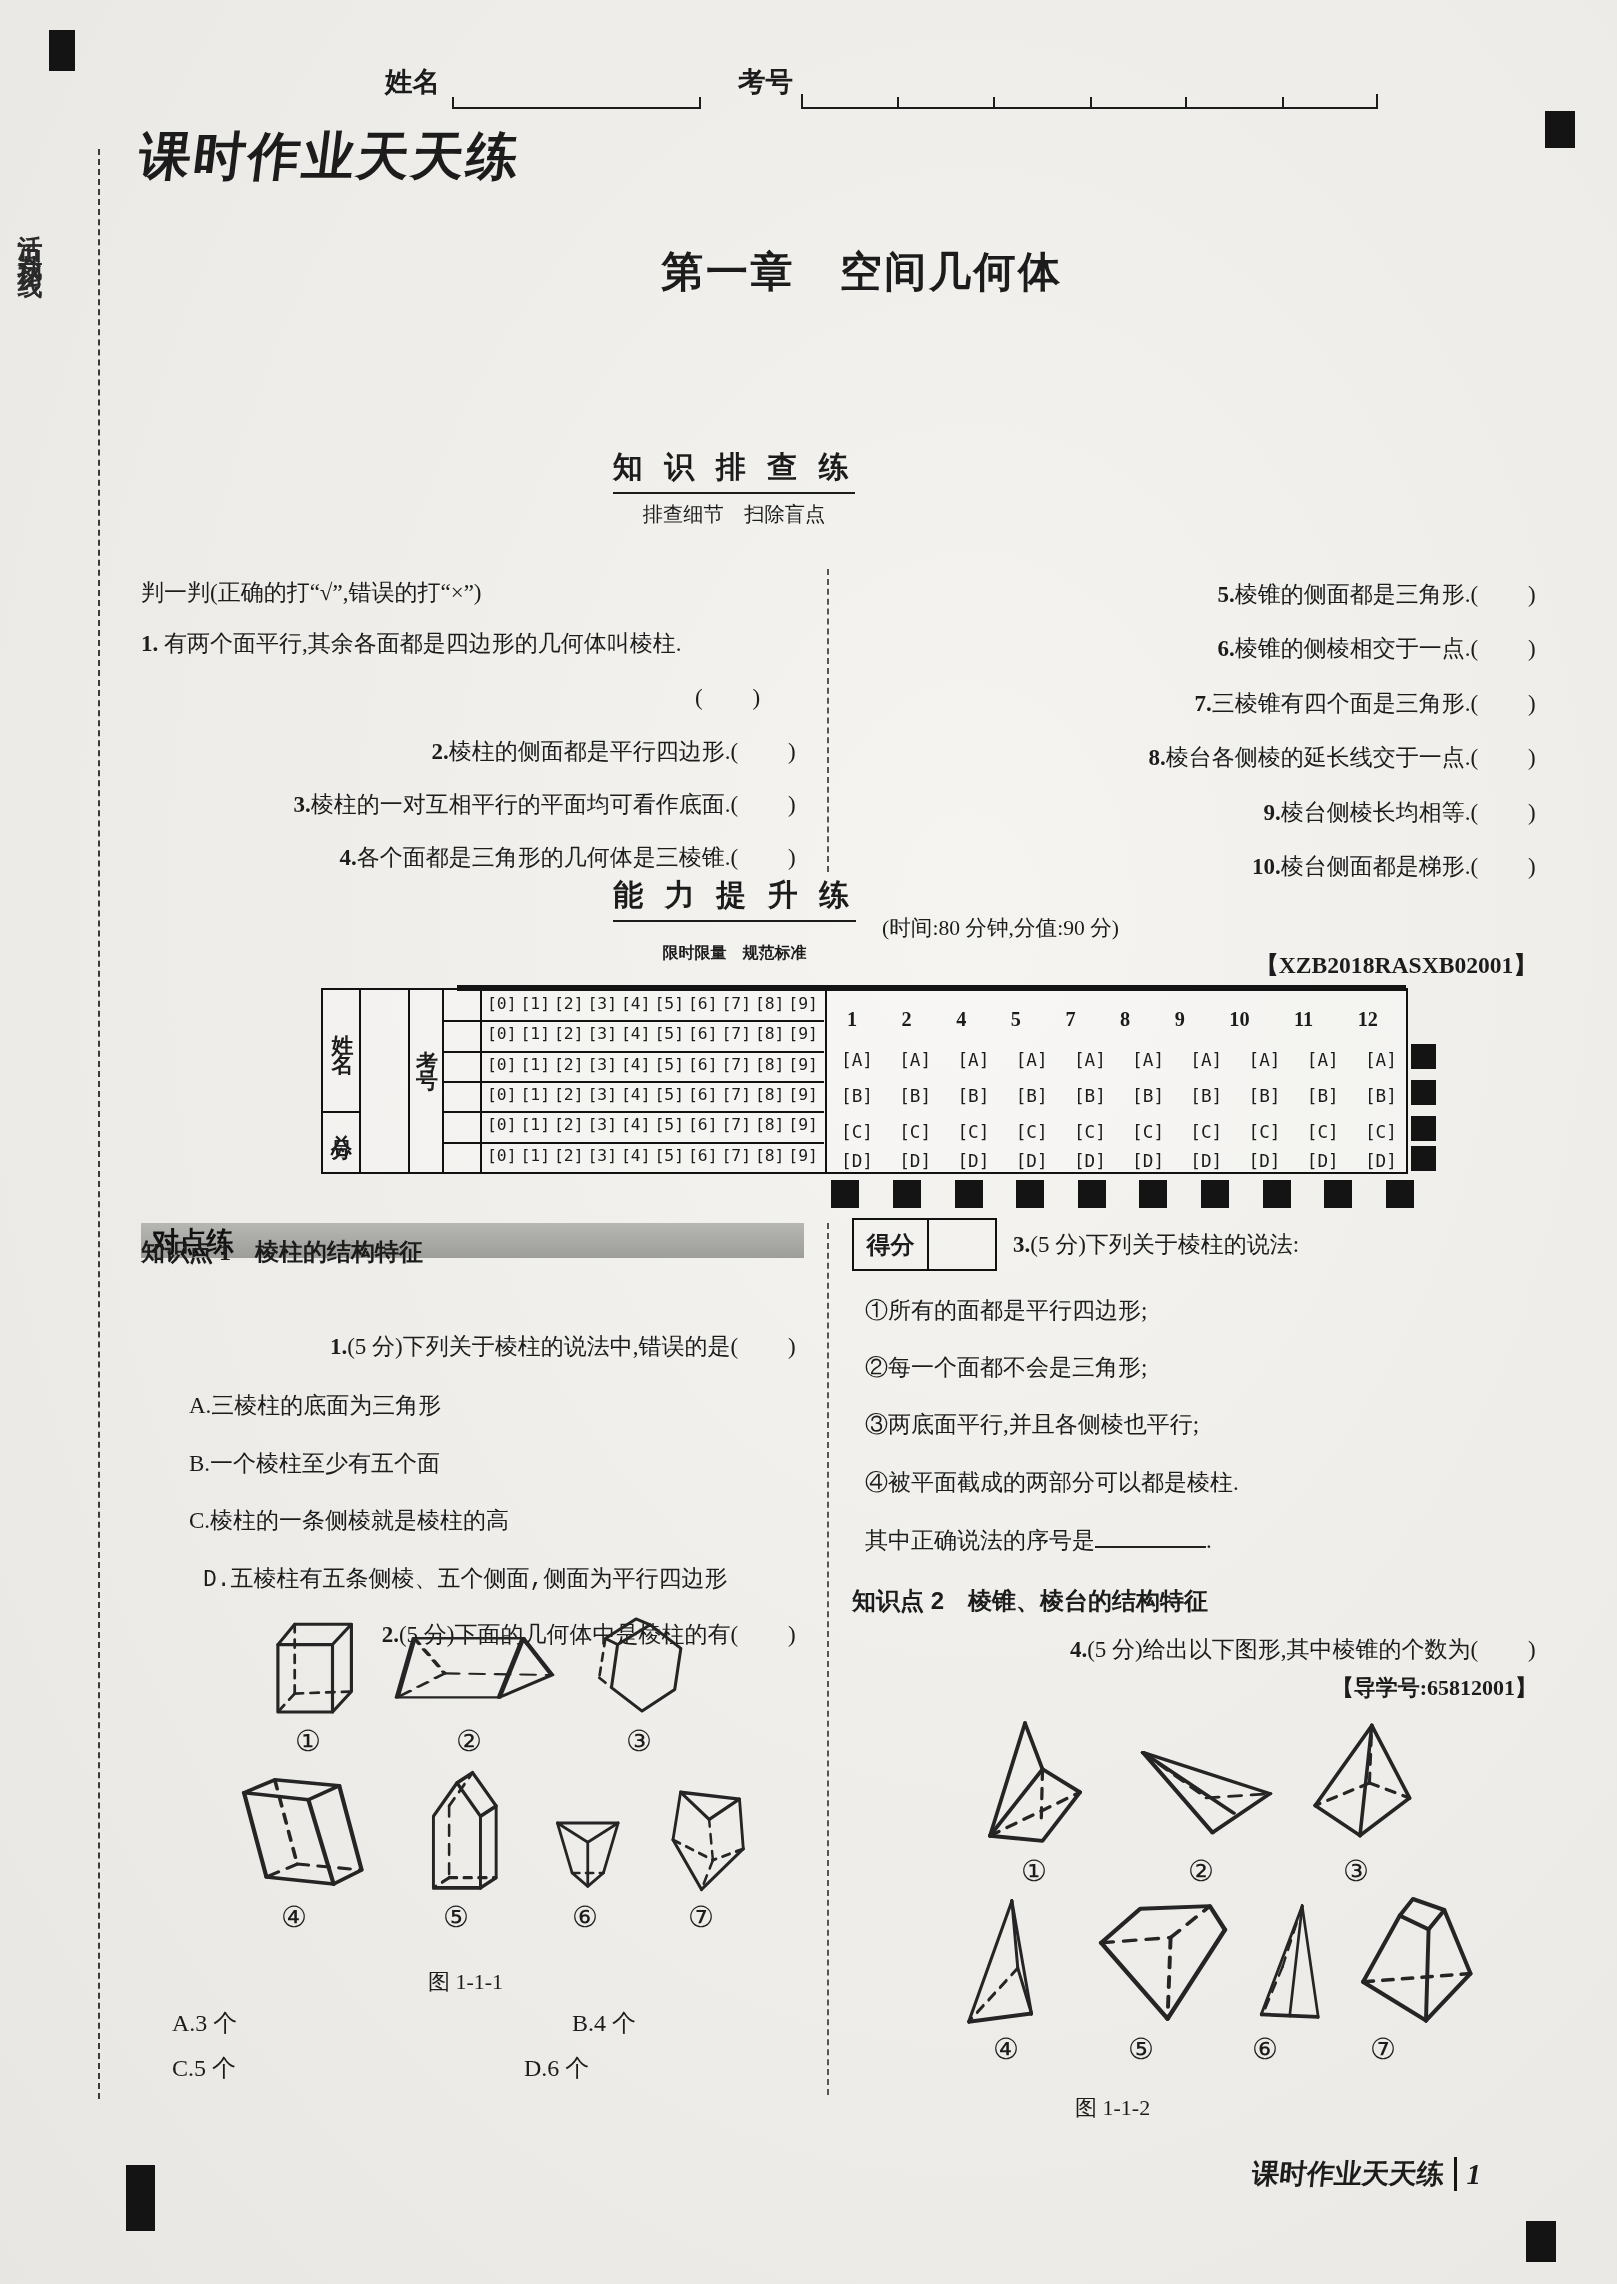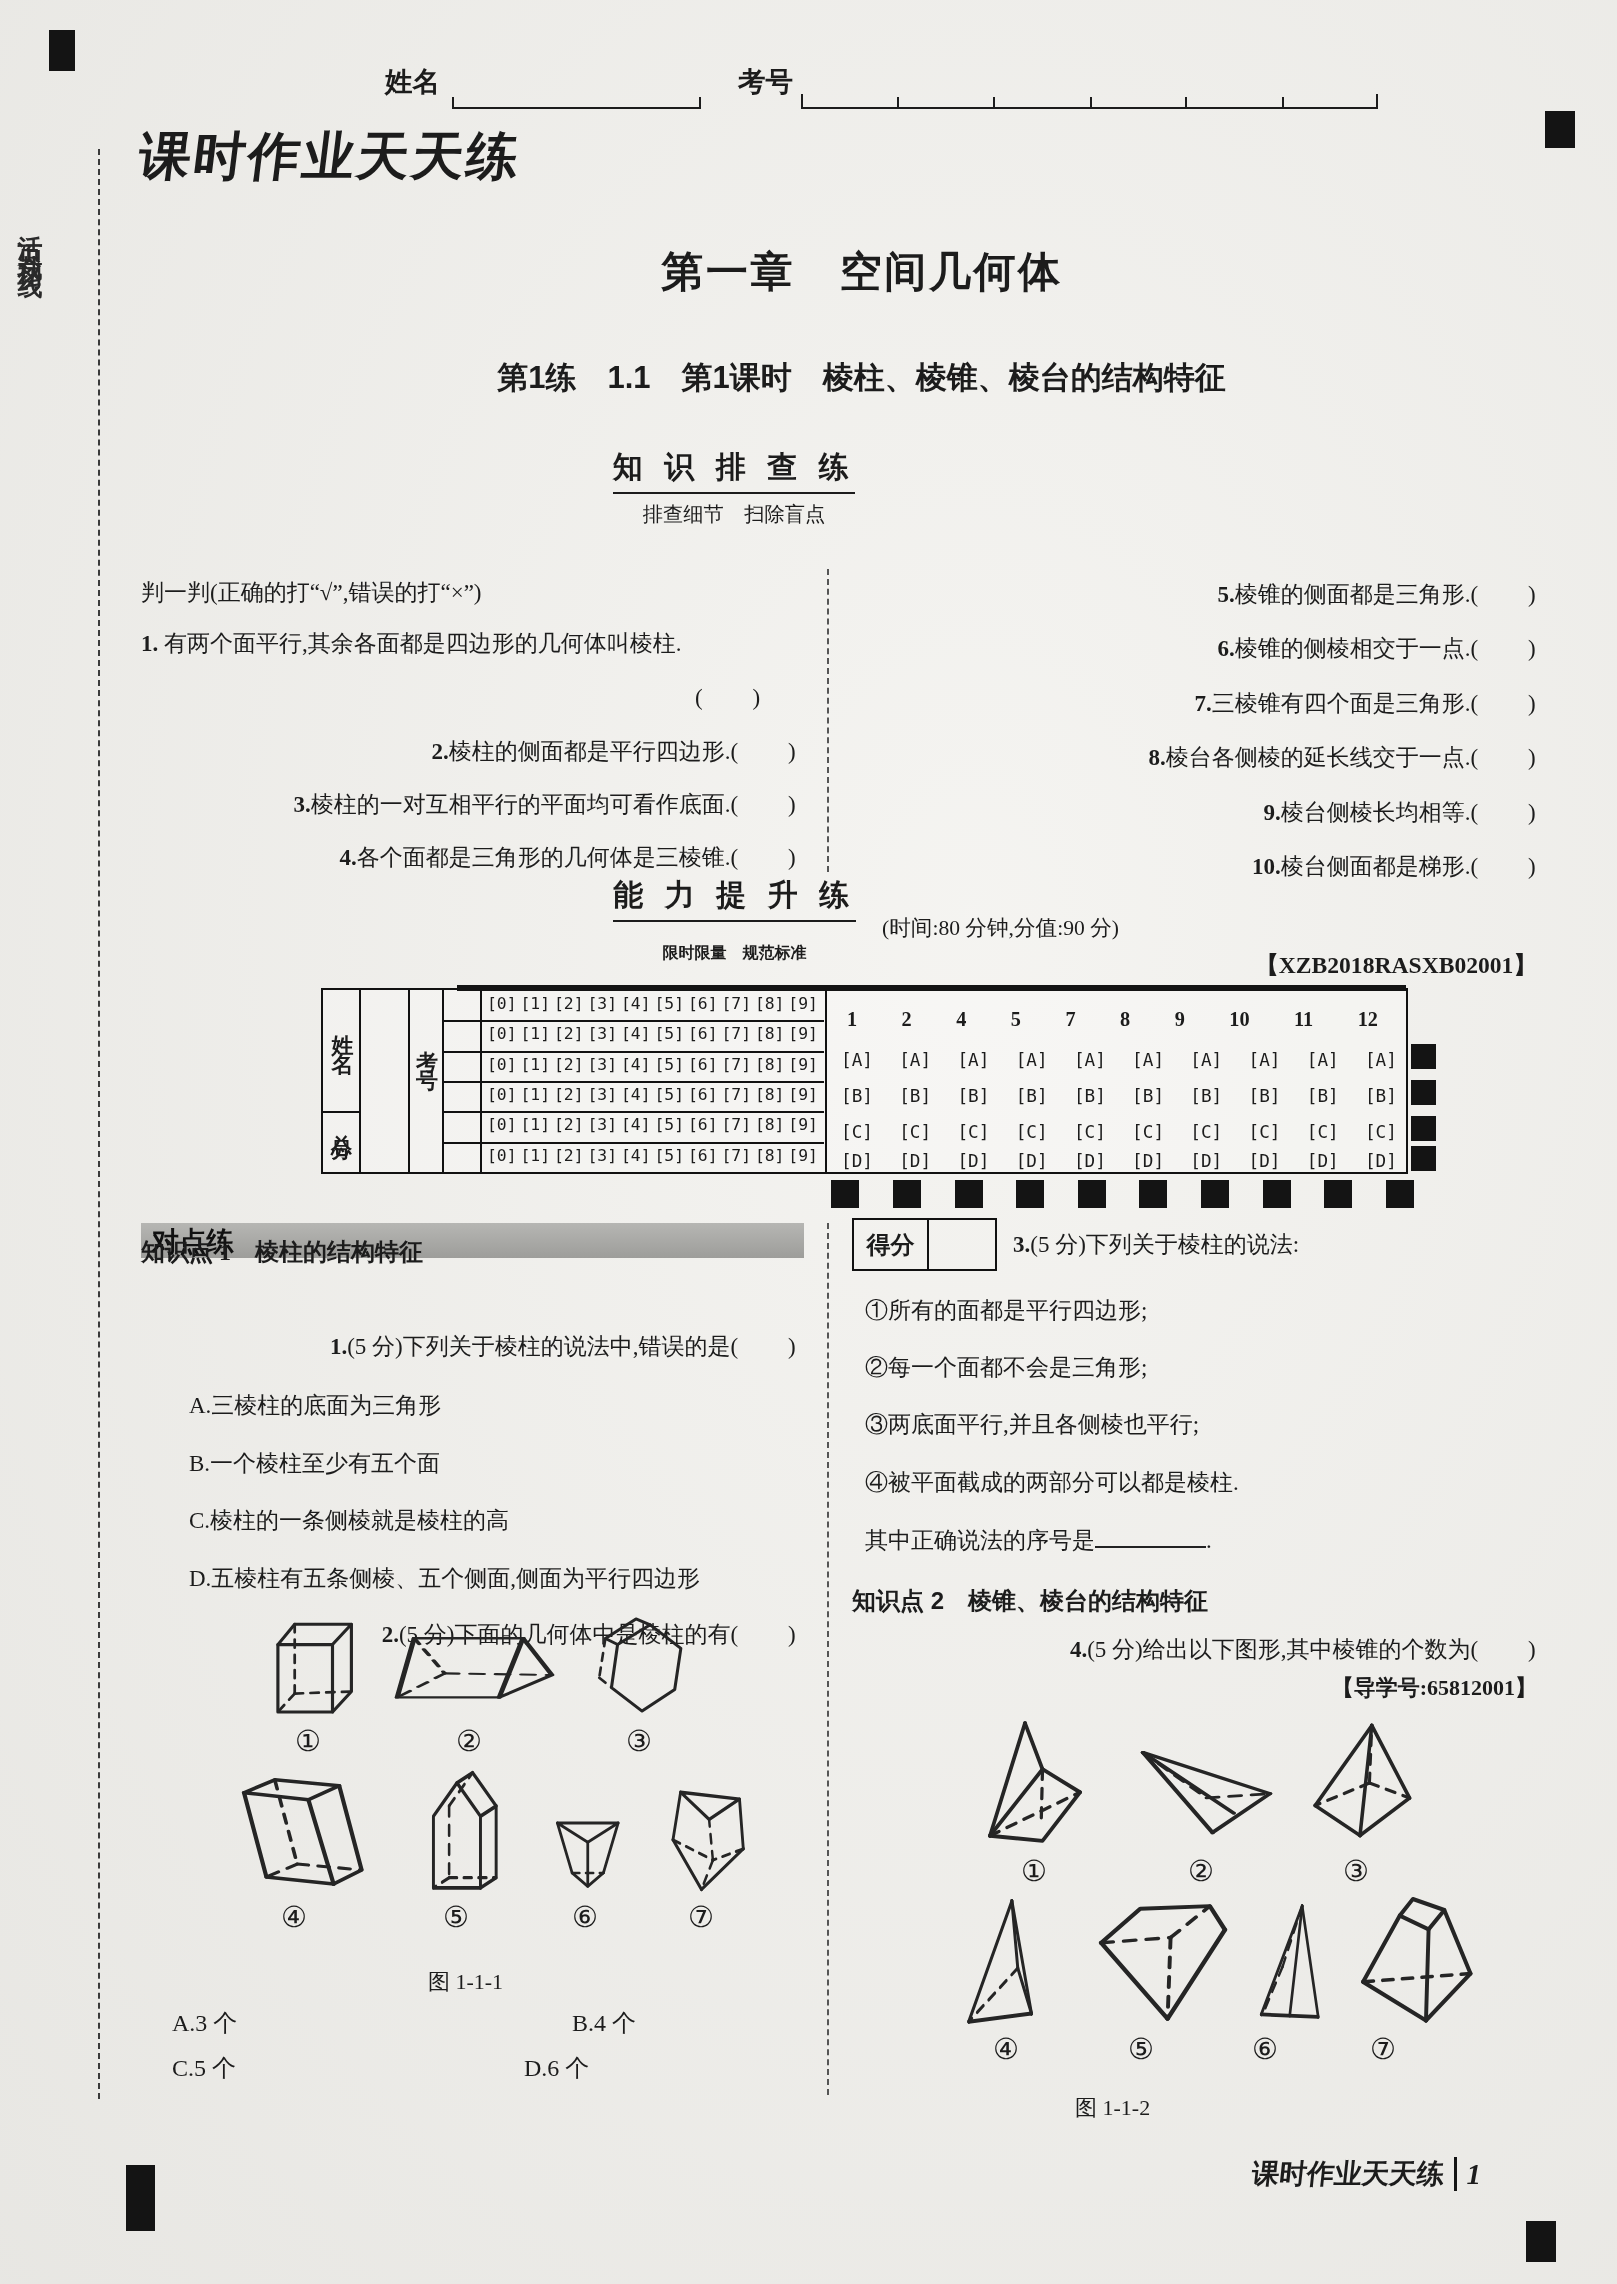--- a/index.html
+++ b/index.html
@@ -68,21 +68,20 @@
     <span class="tick" style="left:33.3%;"></span>
     <span class="tick" style="left:50%;"></span>
     <span class="tick" style="left:66.6%;"></span>
     <span class="tick" style="left:83.3%;"></span>
     <span class="tick" style="right:0;height:13px;"></span>
   </div>
 
   <div class="t hd" style="left:139px;top:122px;font-size:52px;font-weight:900;letter-spacing:2.6px;transform:skewX(-7deg);">课时作业天天练</div>
 
   <div class="t hd" style="left:190px;top:244px;width:1344px;text-align:center;font-size:42px;letter-spacing:2.6px;white-space:normal;">第一章　空间几何体</div>
-  <div class="t hd" style="left:157px;top:357px;width:1409px;text-align:center;font-size:31px;white-space:normal;">第1练　1.1　第1课时　棱柱、棱锥、棱台的结构特征</div>
 
   <div class="abs" style="left:524px;top:447px;width:420px;text-align:center;">
     <span class="hd underlined" style="display:inline-block;font-size:30px;letter-spacing:6.6px;">知 识 排 查 练</span>
     <div style="font-size:20.3px;margin-top:6.6px;font-family:'Liberation Serif',serif;">排查细节　扫除盲点</div>
   </div>
 
   <div class="dashline" style="left:827px;top:569px;height:303px;border-left-color:#555;"></div>
 
   <div class="t" style="left:141px;top:577px;font-size:23px;">判一判(正确的打“√”,错误的打“×”)</div>
 
@@ -314,21 +313,21 @@
 
   <div class="t hd" style="left:141px;top:1236px;font-size:24px;font-family:Liberation Serif, serif;">知识点 1　棱柱的结构特征</div>
 
   <div class="qrow" style="left:141px;top:1331px;width:656px;">
     <span><span class="qno">1.</span><span>(5 分)下列关于棱柱的说法中,错误的是</span></span>
     <span class="paren">(　　)</span>
   </div>
   <div class="opt" style="left:189px;top:1390px;">A.三棱柱的底面为三角形</div>
   <div class="opt" style="left:189px;top:1448px;">B.一个棱柱至少有五个面</div>
   <div class="opt" style="left:189px;top:1505px;">C.棱柱的一条侧棱就是棱柱的高</div>
-  <div class="opt" style="left:189px;top:1563px;">D.五棱柱有五条侧棱、五个侧面,侧面为平行四边形</div>
+  <div class="opt" style="left:203px;top:1563px;font-family:Liberation Mono, monospace;">D.五棱柱有五条侧棱、五个侧面,侧面为平行四边形</div>
 
   <div class="qrow" style="left:141px;top:1619px;width:656px;">
     <span><span class="qno">2.</span><span>(5 分)下面的几何体中是棱柱的有</span></span>
     <span class="paren">(　　)</span>
   </div>
 
   <div class="figsvg" style="left:259px;top:1614px;width:105px;height:102px;">
     <svg viewBox="0 0 100 100" preserveAspectRatio="none">
       <path d="M18,30 L70,30 L70,96 L18,96 Z"></path>
         <path d="M18,30 L34,10 L88,10 L70,30"></path>

